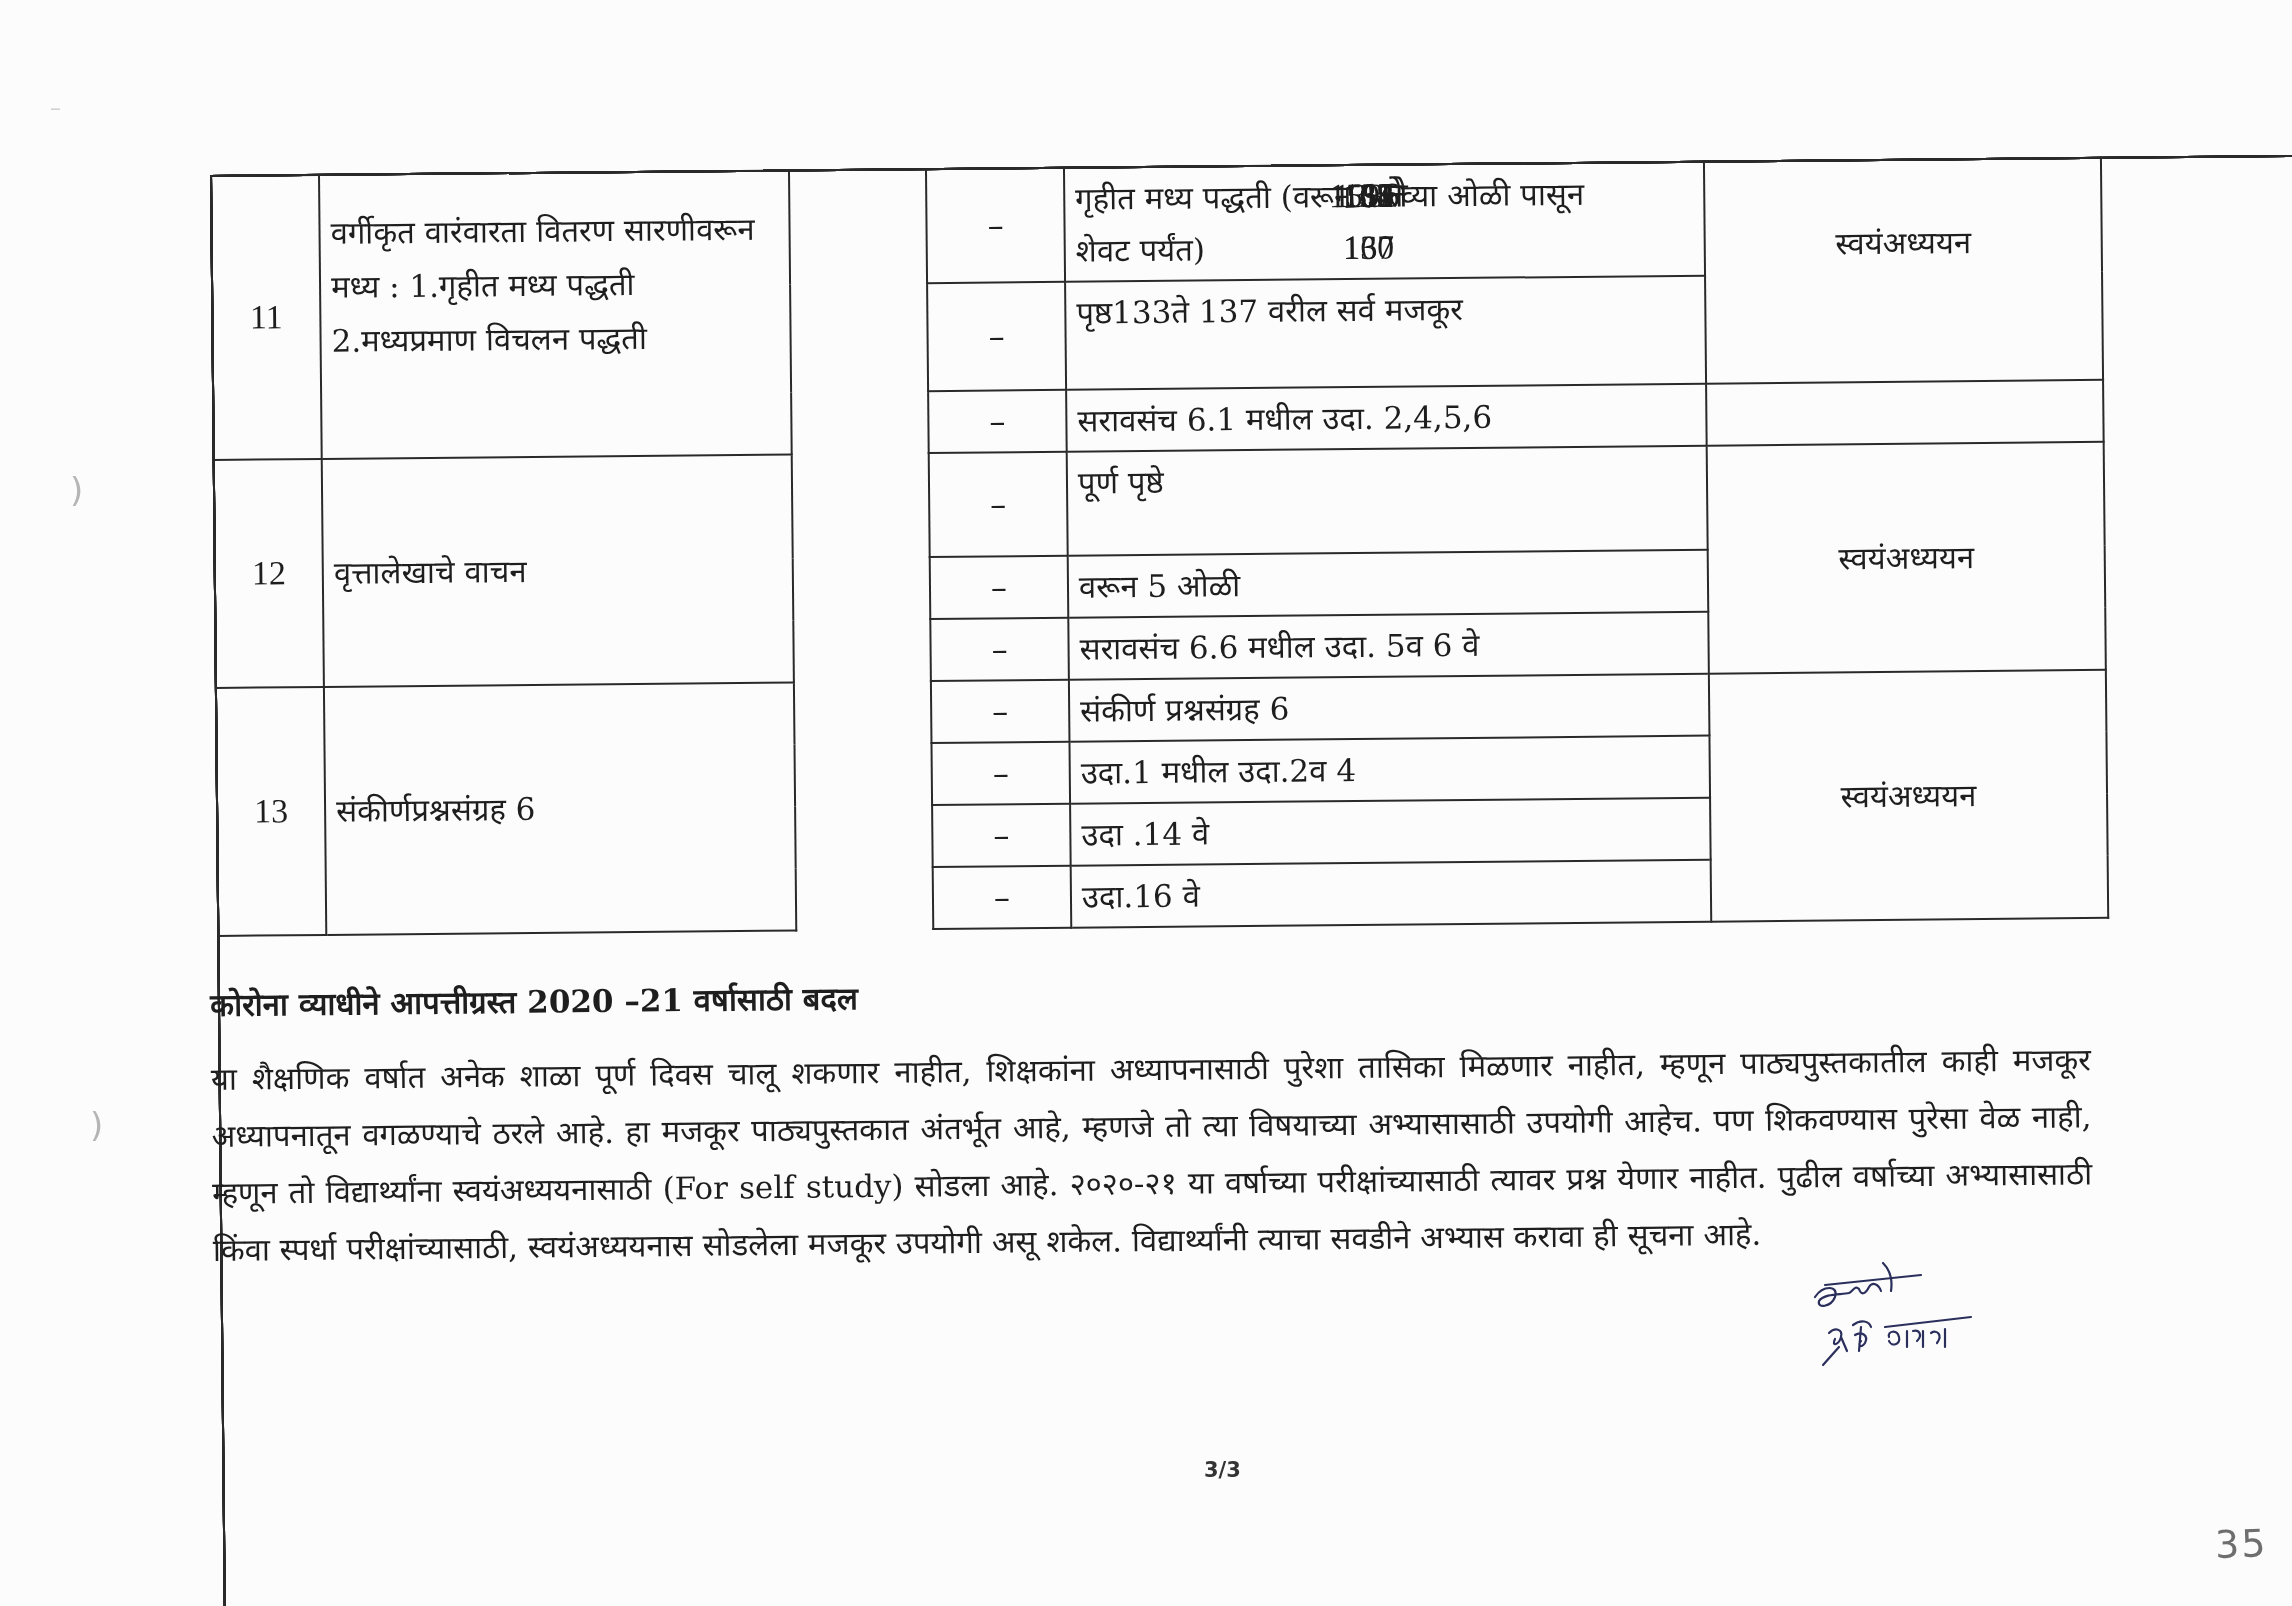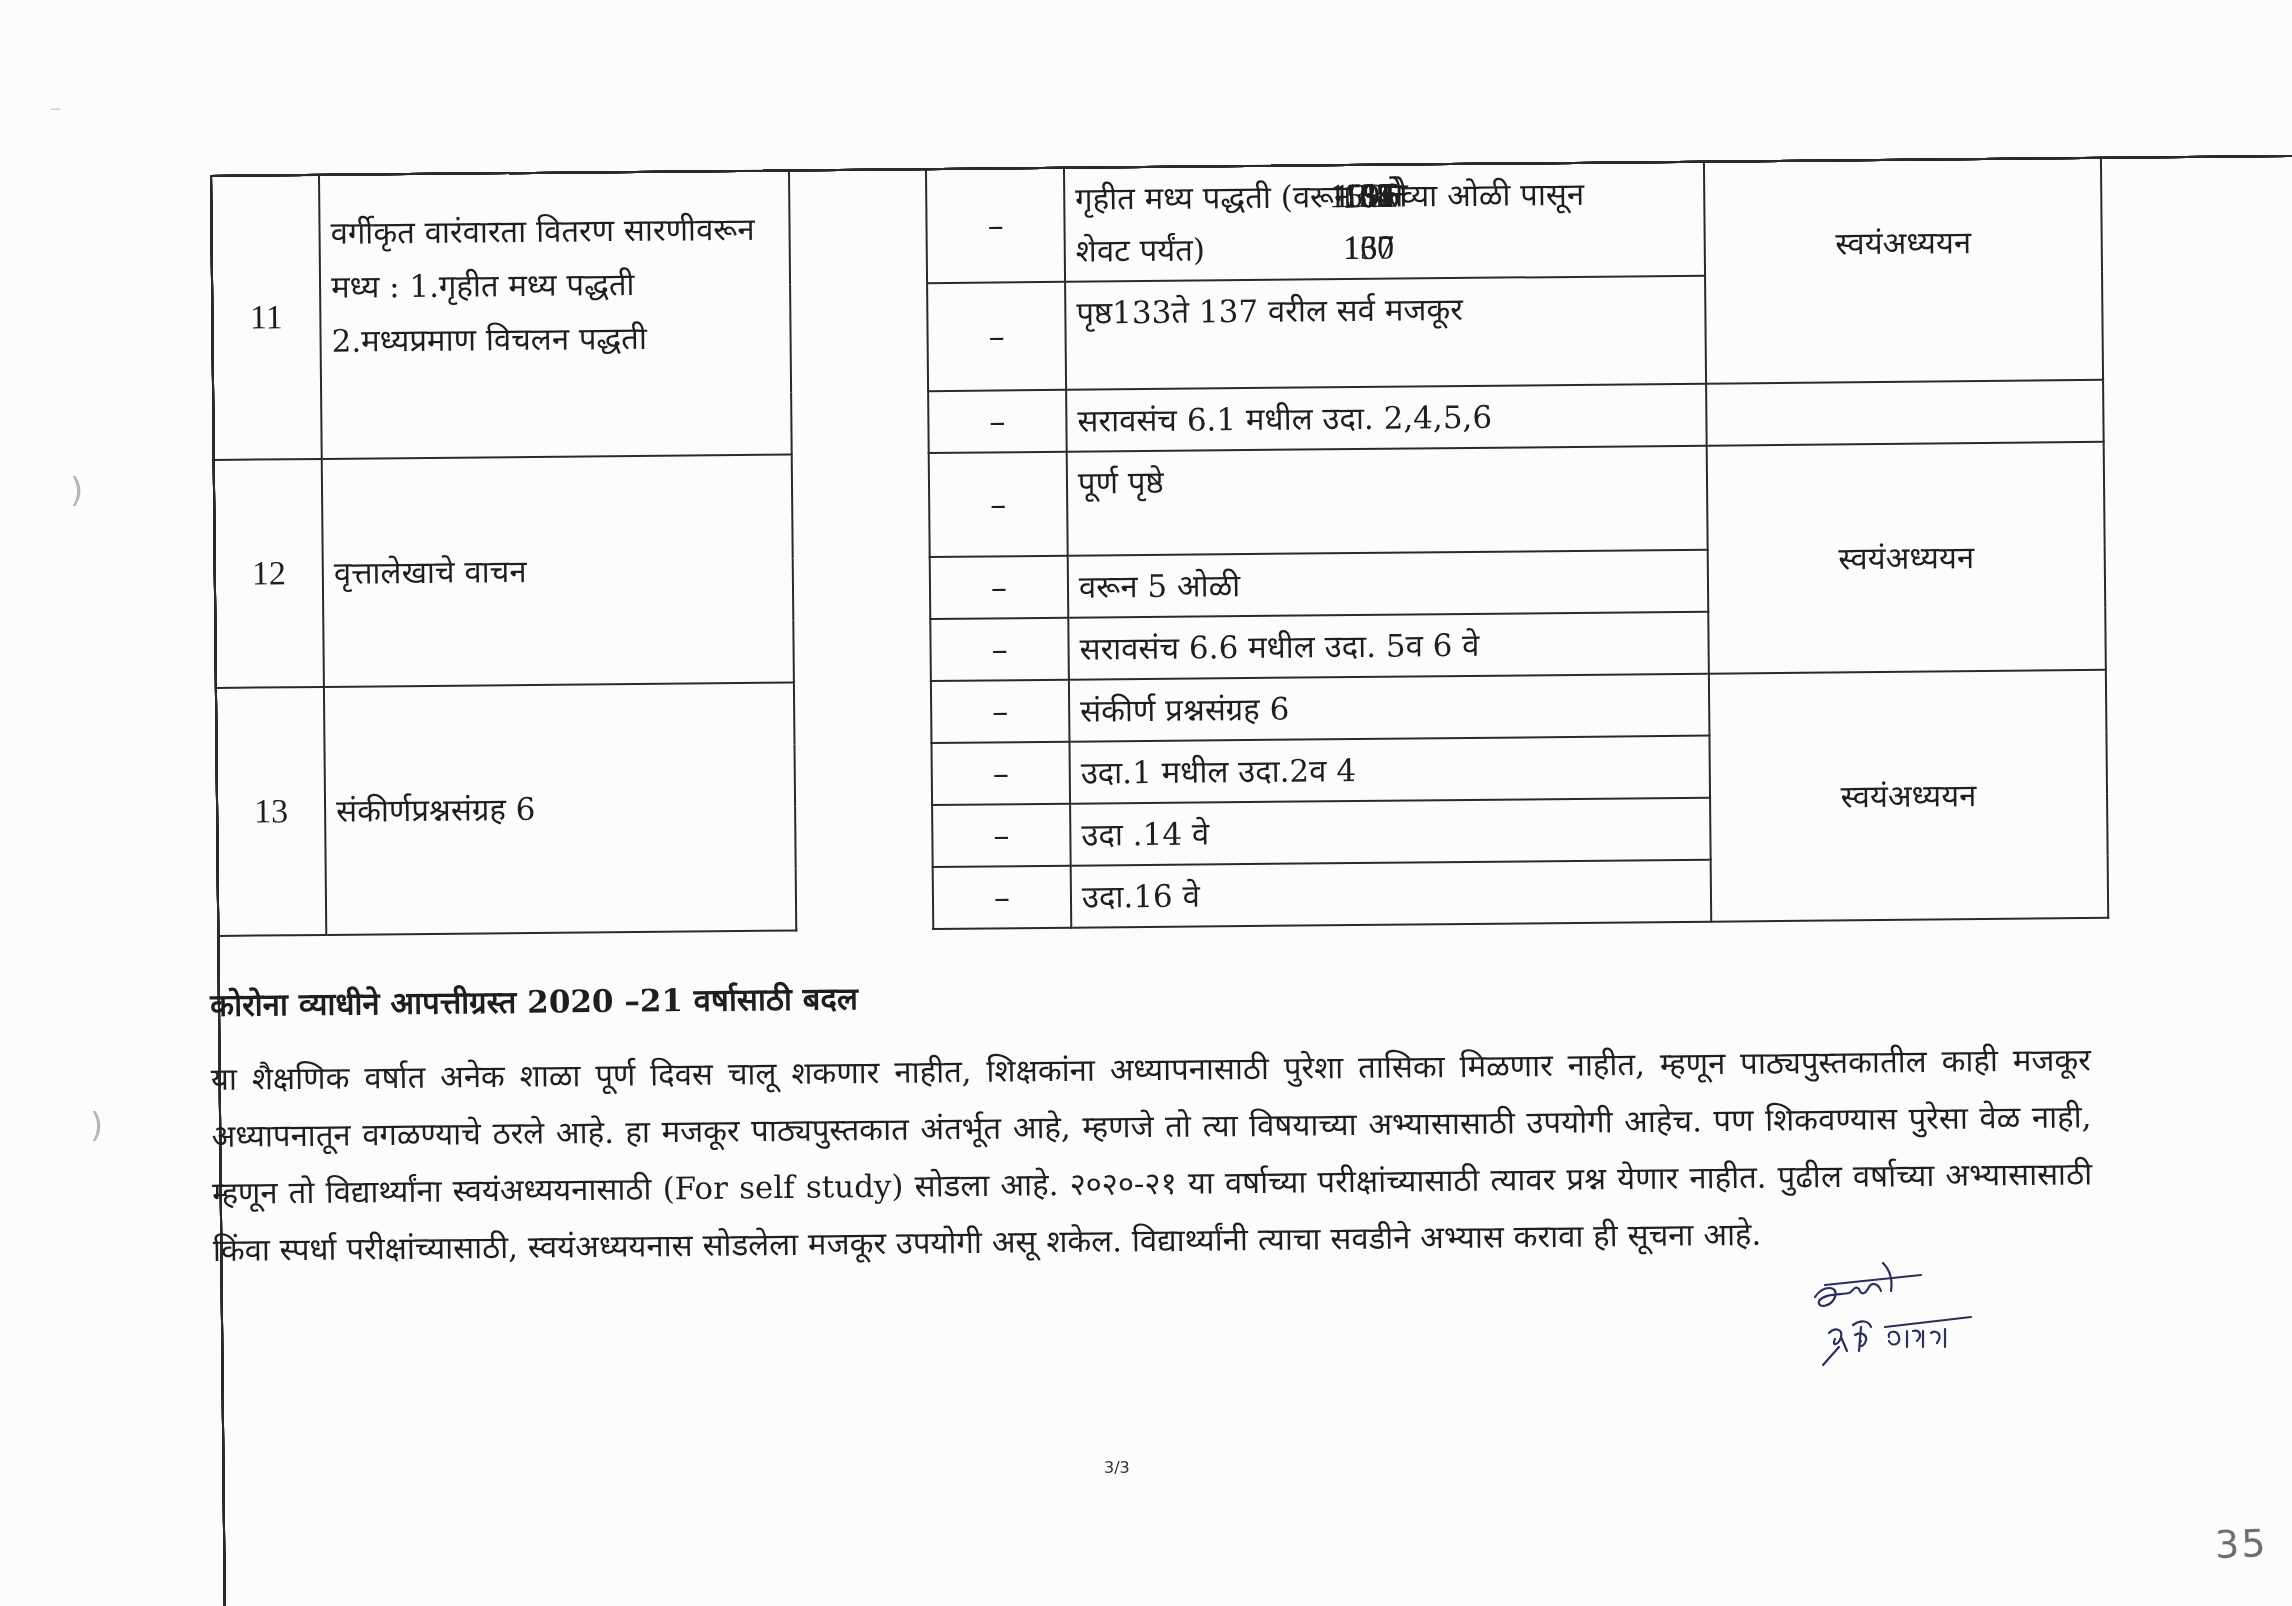--- a/index.html
+++ b/index.html
@@ -119,25 +119,26 @@
       position: absolute;
       left: 1795px;
       top: 1255px;
       width: 200px;
       height: 130px;
     }
     .signature svg { width: 100%; height: 100%; }
 
     .page-number {
       position: absolute;
-      left: 1104px;
+      left: 1204px;
       top: 1458px;
       font-family: "DejaVu Sans", sans-serif;
-      font-size: 16px;
+      font-size: 21px;
       color: #333;
+      font-weight: bold;
     }
     .stamp-number {
       position: absolute;
       left: 2215px;
       top: 1522px;
       font-family: "DejaVu Sans", sans-serif;
       font-size: 38px;
       color: #6e6e6e;
       letter-spacing: 2px;
       transform: rotate(-2deg);

